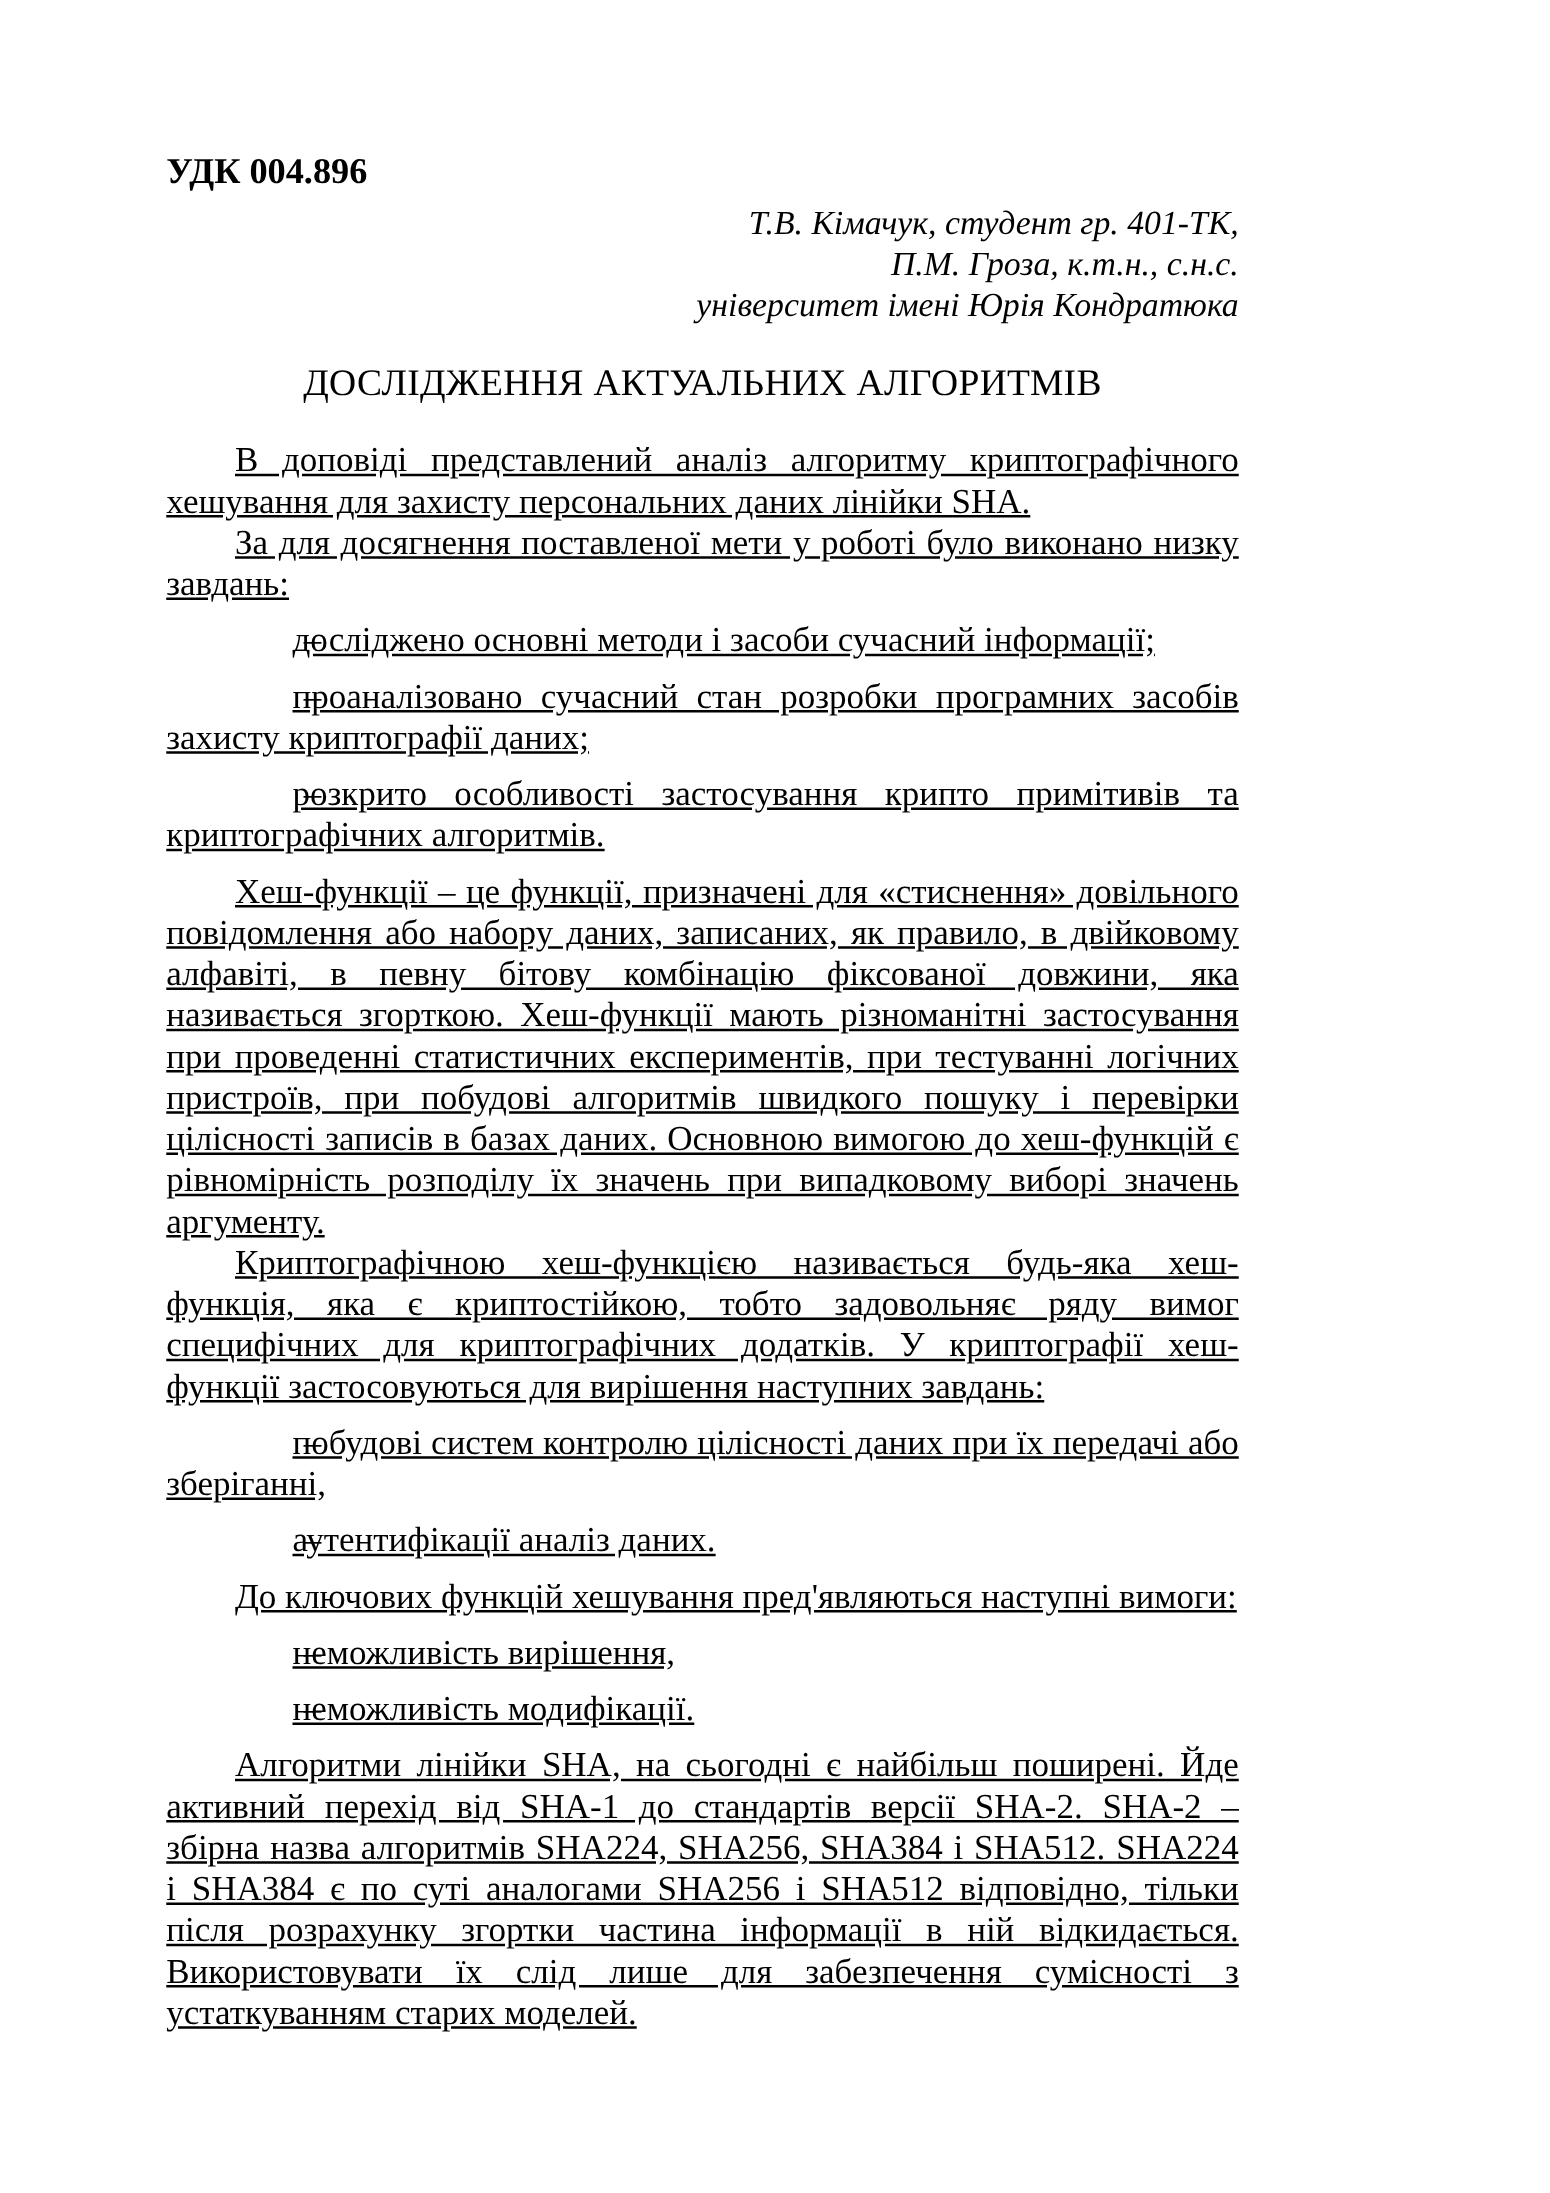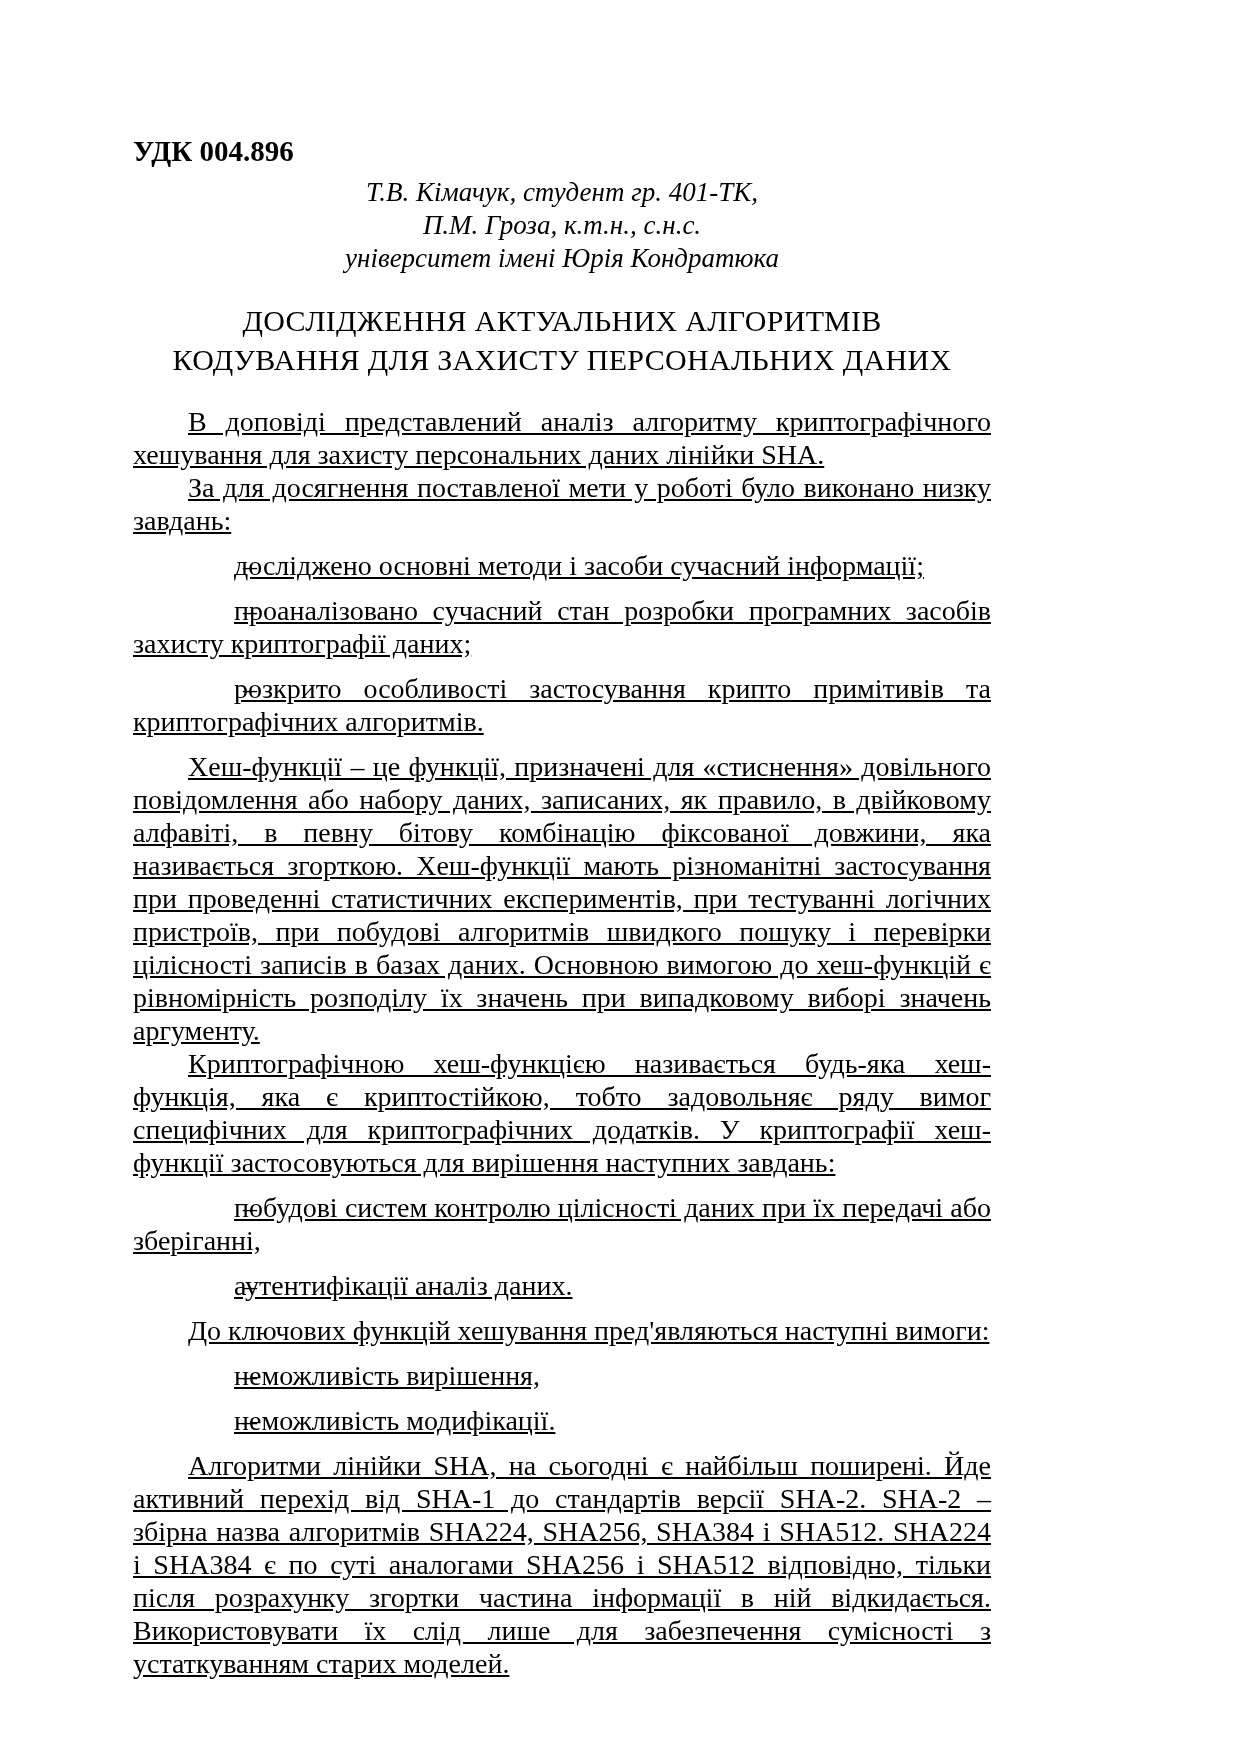--- a/index.html
+++ b/index.html
@@ -12,33 +12,33 @@
     position: relative;
     width: 1240px;
     height: 1754px;
     background: #ffffff;
     font-family: "Liberation Serif", serif;
     color: #000000;
     overflow: hidden;
   }
   .content {
     position: absolute;
-    top: 135px;
+    top: 121px;
     left: 133px;
     width: 858px;
     font-size: 28px;
     line-height: 33px;
   }
   .udc {
     font-weight: bold;
     font-size: 29px;
   }
   .authors {
     margin-top: 8px;
-    text-align: center;
+    text-align: right;
     font-style: italic;
     font-size: 27px;
     line-height: 33px;
   }
   .title {
     margin: 26px 0 26px 0;
     font-weight: normal;
     text-align: center;
     font-size: 30px;
     line-height: 39px;
@@ -67,21 +67,20 @@
     <div class="udc">УДК 004.896</div>
 
     <div class="authors">
       <div>Т.В. Кімачук, студент гр. 401-ТК,</div>
       <div>П.М. Гроза, к.т.н., с.н.с.</div>
       <div>університет імені Юрія Кондратюка</div>
     </div>
 
     <h1 class="title">
       <span>ДОСЛІДЖЕННЯ АКТУАЛЬНИХ АЛГОРИТМІВ</span><br>
-      <span>КОДУВАННЯ ДЛЯ ЗАХИСТУ ПЕРСОНАЛЬНИХ ДАНИХ</span>
     </h1>
 
     <p class="para">В доповіді представлений аналіз алгоритму криптографічного хешування для захисту персональних даних лінійки SHA.</p>
     <p class="para">За для досягнення поставленої мети у роботі було виконано низку завдань:</p>
 
     <p class="li"><span class="marker">–</span><span>досліджено основні методи і засоби сучасний інформації;</span></p>
     <p class="li"><span class="marker">–</span><span>проаналізовано сучасний стан розробки програмних засобів захисту криптографії даних;</span></p>
     <p class="li"><span class="marker">–</span><span>розкрито особливості застосування крипто примітивів та криптографічних алгоритмів.</span></p>
 
     <p class="para">Хеш-функції – це функції, призначені для «стиснення» довільного повідомлення або набору даних, записаних, як правило, в двійковому алфавіті, в певну бітову комбінацію фіксованої довжини, яка називається згорткою. Хеш-функції мають різноманітні застосування при проведенні статистичних експериментів, при тестуванні логічних пристроїв, при побудові алгоритмів швидкого пошуку і перевірки цілісності записів в базах даних. Основною вимогою до хеш-функцій є рівномірність розподілу їх значень при випадковому виборі значень аргументу.</p>

